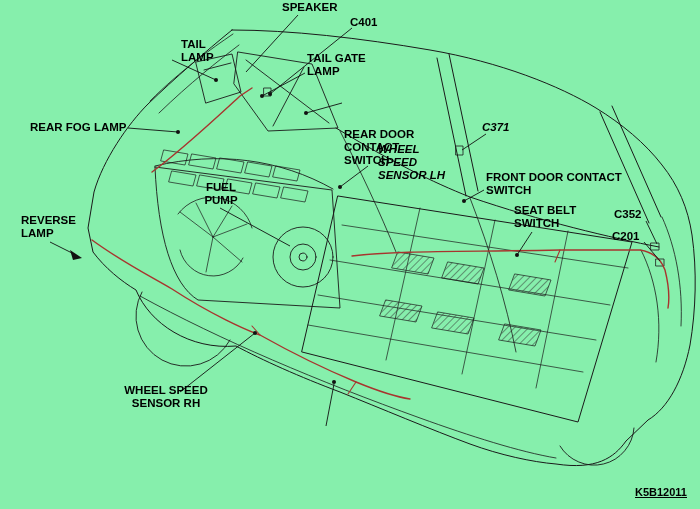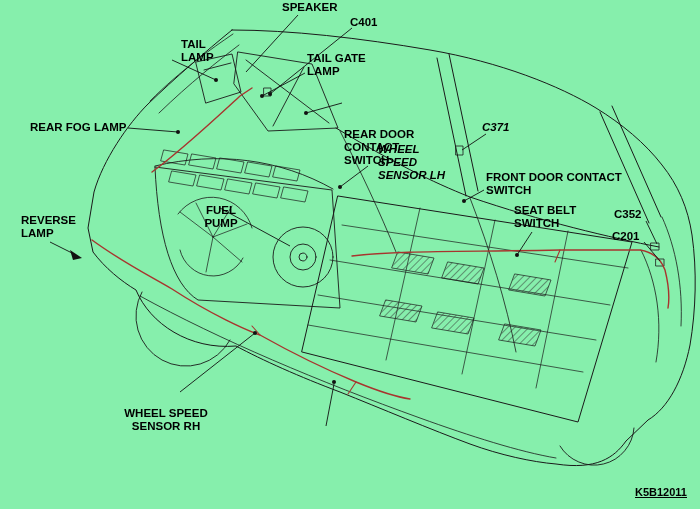--- a/index.html
+++ b/index.html
@@ -5,21 +5,21 @@
   html,body { margin:0; padding:0; background:#ffffff; }
   .stage {
     position:relative; width:700px; height:509px; background:#86efac;
     overflow:hidden; font-family:"Liberation Sans", sans-serif;
   }
   .stage svg { position:absolute; left:0; top:0; }
   .lbl {
     position:absolute; font-size:11.5px; font-weight:bold; color:#000;
     line-height:1.15; white-space:pre-line; letter-spacing:0;
   }
-  .ta-c { text-align:center;margin-top:23px; }
+  .ta-c { text-align:center; }
   .pn { font-size:11px; }
 </style>
 </head>
 <body>
 
 <div class="stage">
 
   <svg width="700" height="509" viewBox="0 0 700 509">
     <defs>
       <pattern id="hatch" width="5" height="5" patternUnits="userSpaceOnUse" patternTransform="rotate(45)">

